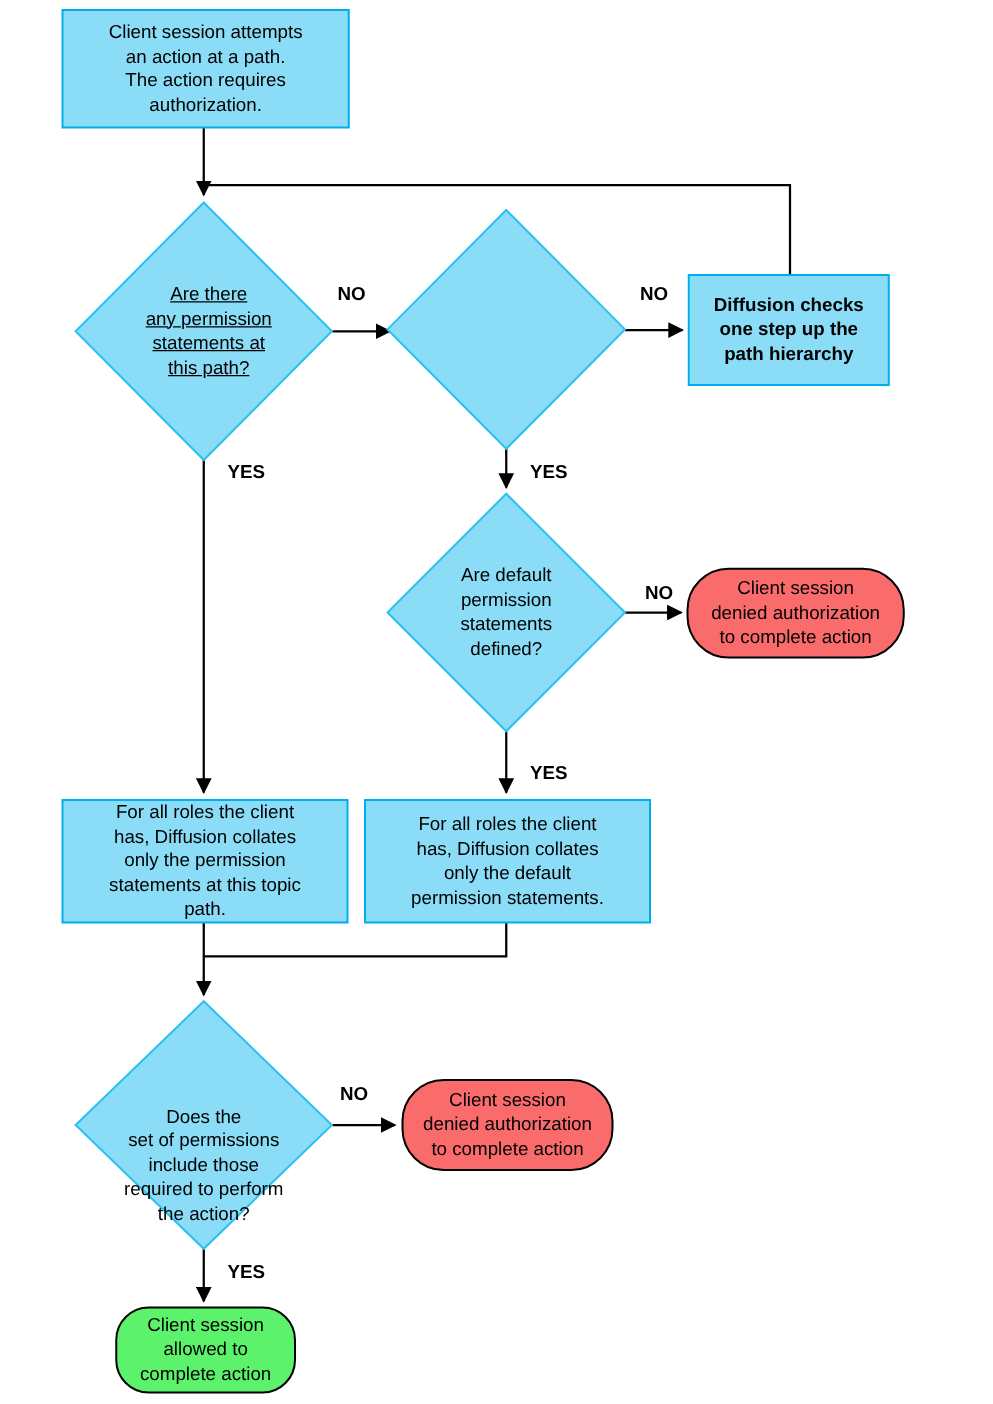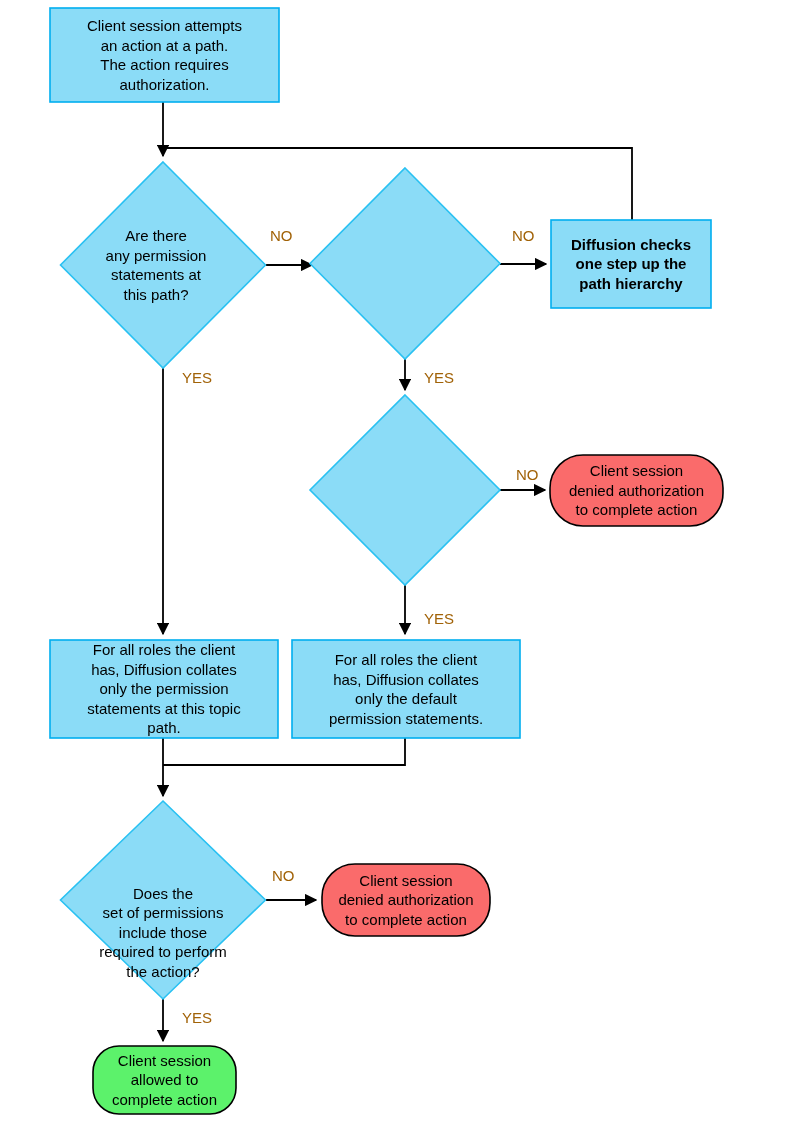--- a/index.html
+++ b/index.html
@@ -37,26 +37,27 @@
     text-align: center;
     color: #000000;
     font-family: "Liberation Sans", sans-serif;
     font-size: 15px;
     line-height: 19.5px;
     white-space: pre-line;
     pointer-events: none;
   }
   .edge-label {
     position: absolute;
-    color: #a16207;
+    color: #000000;
     font-family: "Liberation Sans", sans-serif;
     font-size: 15px;
     line-height: 17px;
     white-space: nowrap;
     pointer-events: none;
+    font-weight: bold;
   }
   
   .hit {
     position: absolute;
     background: transparent;
   }
 </style>
 </head>
 <body>
 
@@ -120,30 +121,34 @@
 
       <rect x="93" y="1046" width="143" height="68" rx="26" ry="26" fill="#5CF26B" stroke="#000000" stroke-width="1.6"></rect>
     </g>
   </svg>
 
   <div class="node-label" style="left:50px; top:8px; width:229px; height:94px;">Client session attempts
 an action at a path.
 The action requires
 authorization.</div>
 
-  <div class="node-label" style="left:54px; top:215px; width:204px; height:100px;">Are there
+  <div class="node-label" style="left:65px; top:215px; width:204px; height:100px;text-decoration:underline;">Are there
 any permission
 statements at
 this path?</div>
 
 
   <div class="node-label" style="left:551px; top:220px; width:160px; height:88px;font-weight:bold;">Diffusion checks
 one step up the
 path hierarchy</div>
 
+  <div class="node-label" style="left:310px; top:440px; width:190px; height:100px;">Are default
+permission
+statements
+defined?</div>
 
   <div class="node-label" style="left:550px; top:455px; width:173px; height:71px;">Client session
 denied authorization
 to complete action</div>
 
   <div class="node-label" style="left:50px; top:640px; width:228px; height:98px;">For all roles the client
 has, Diffusion collates
 only the permission
 statements at this topic
 path.</div>

